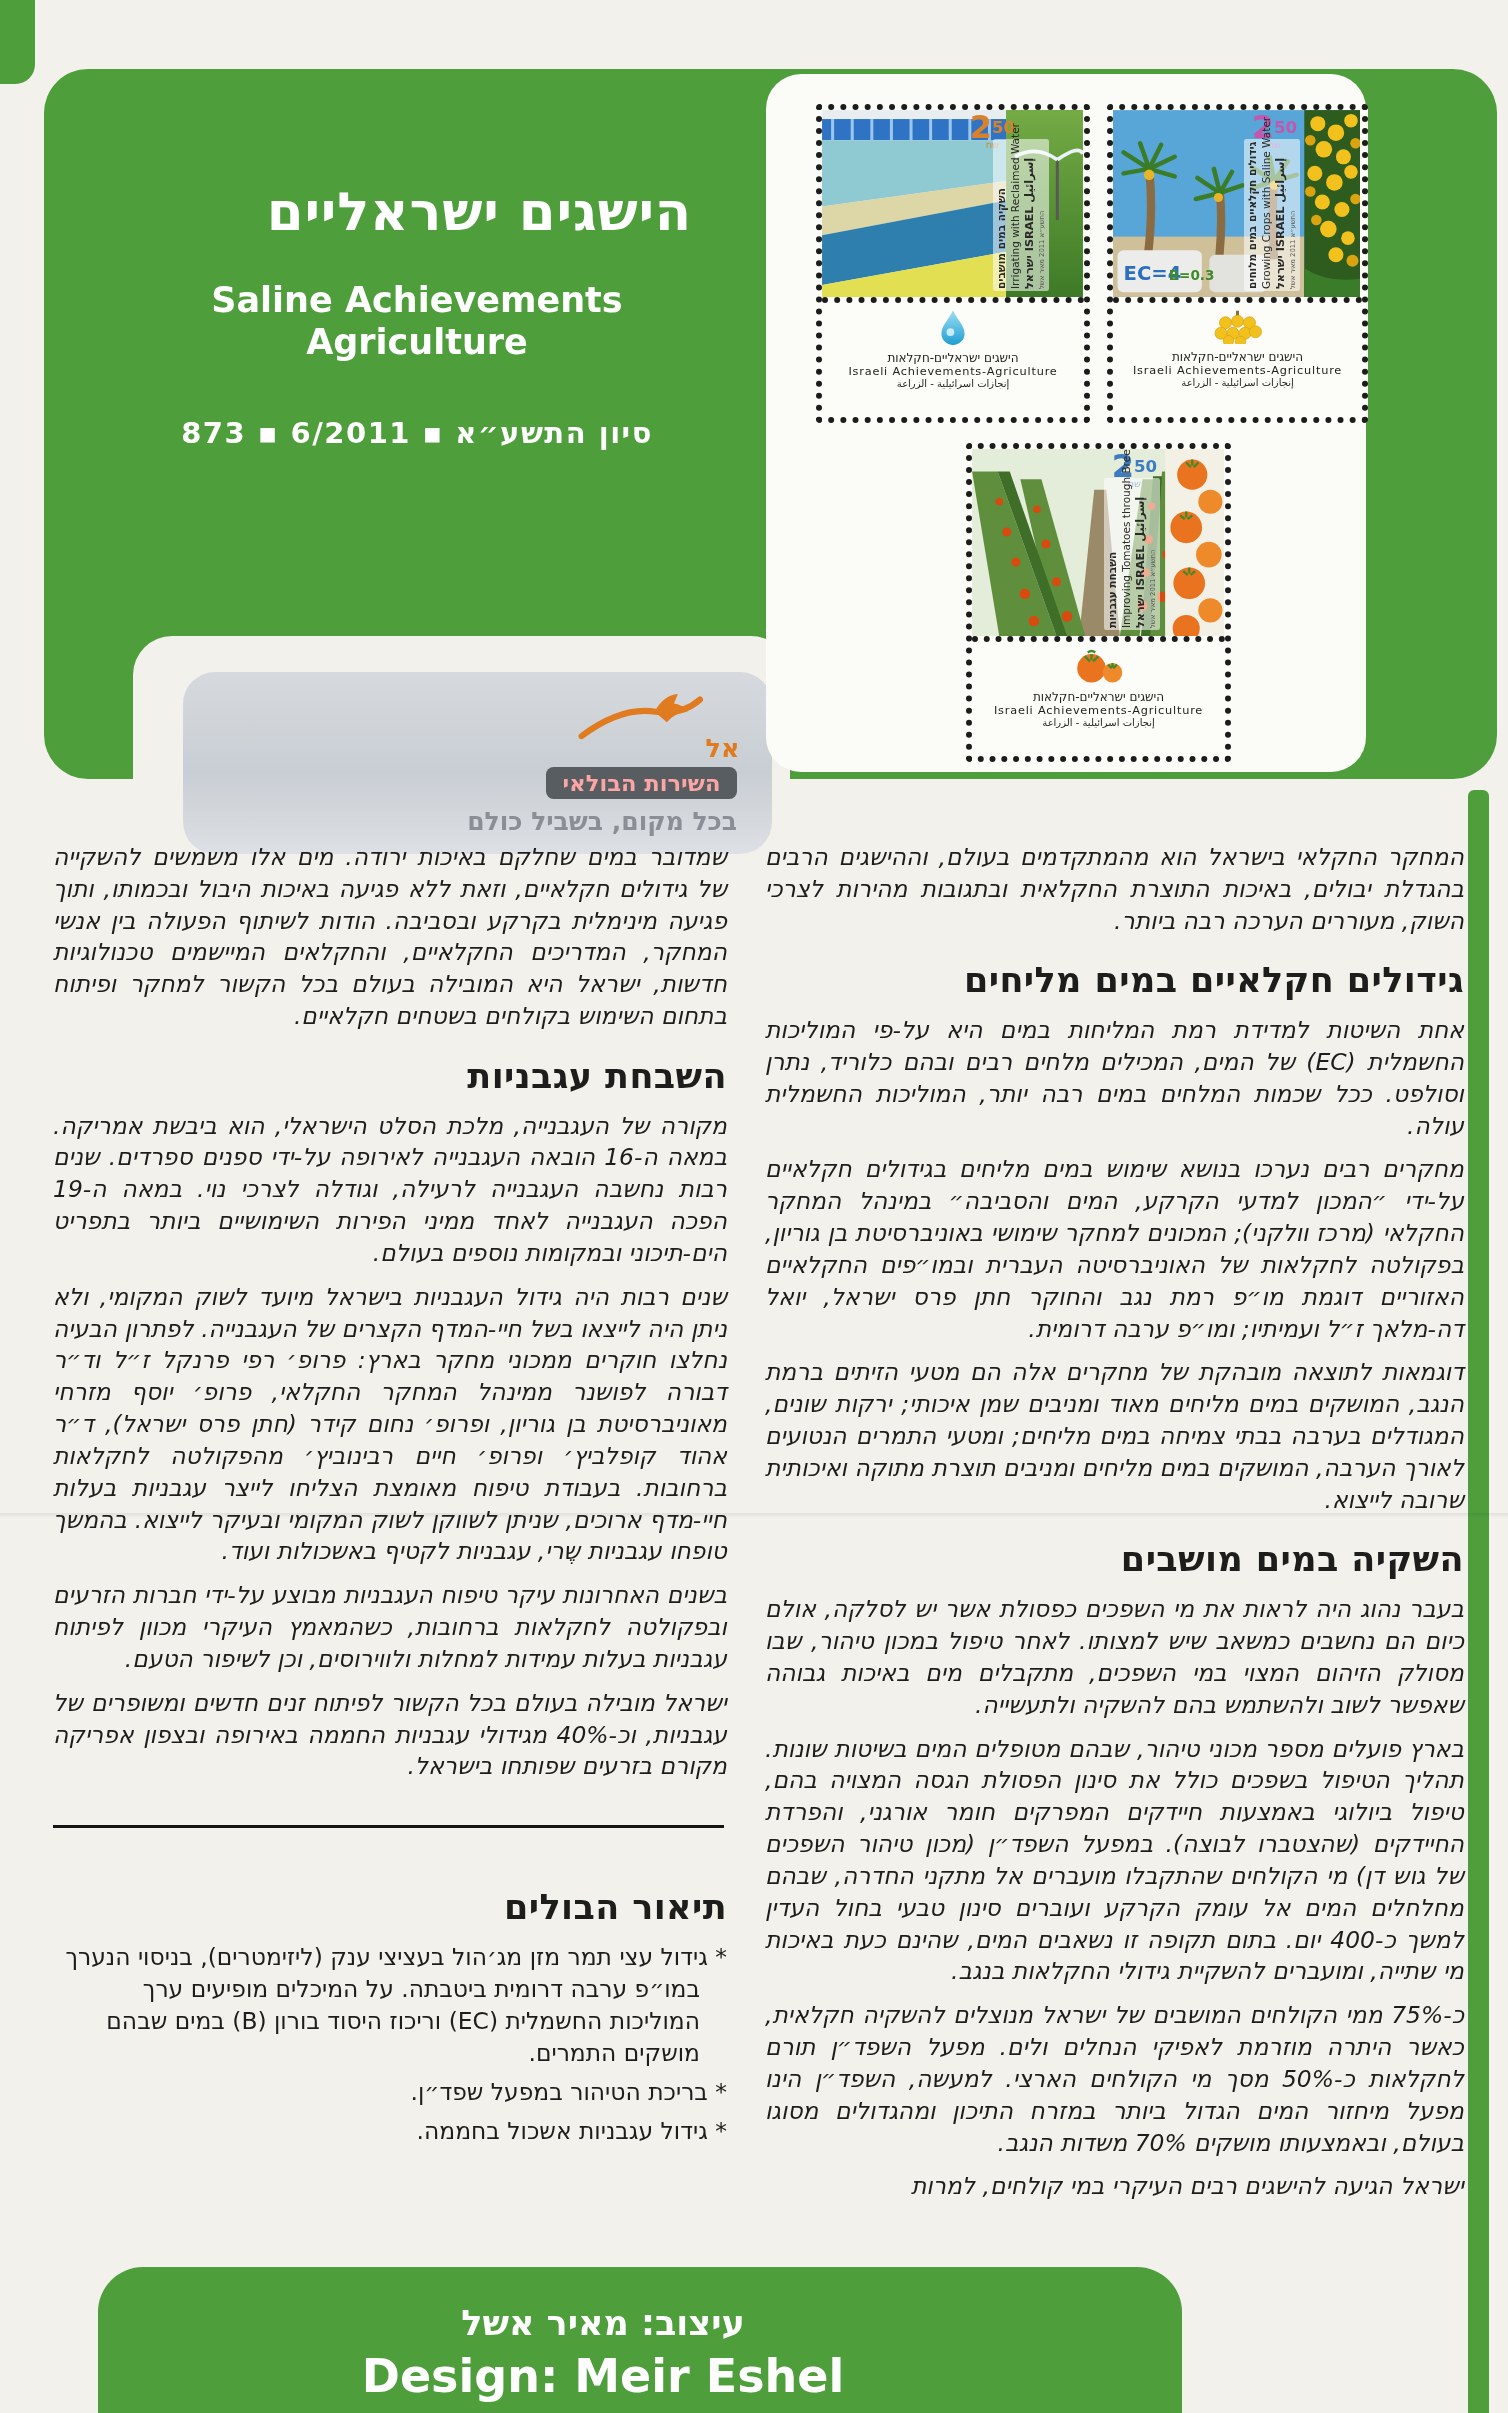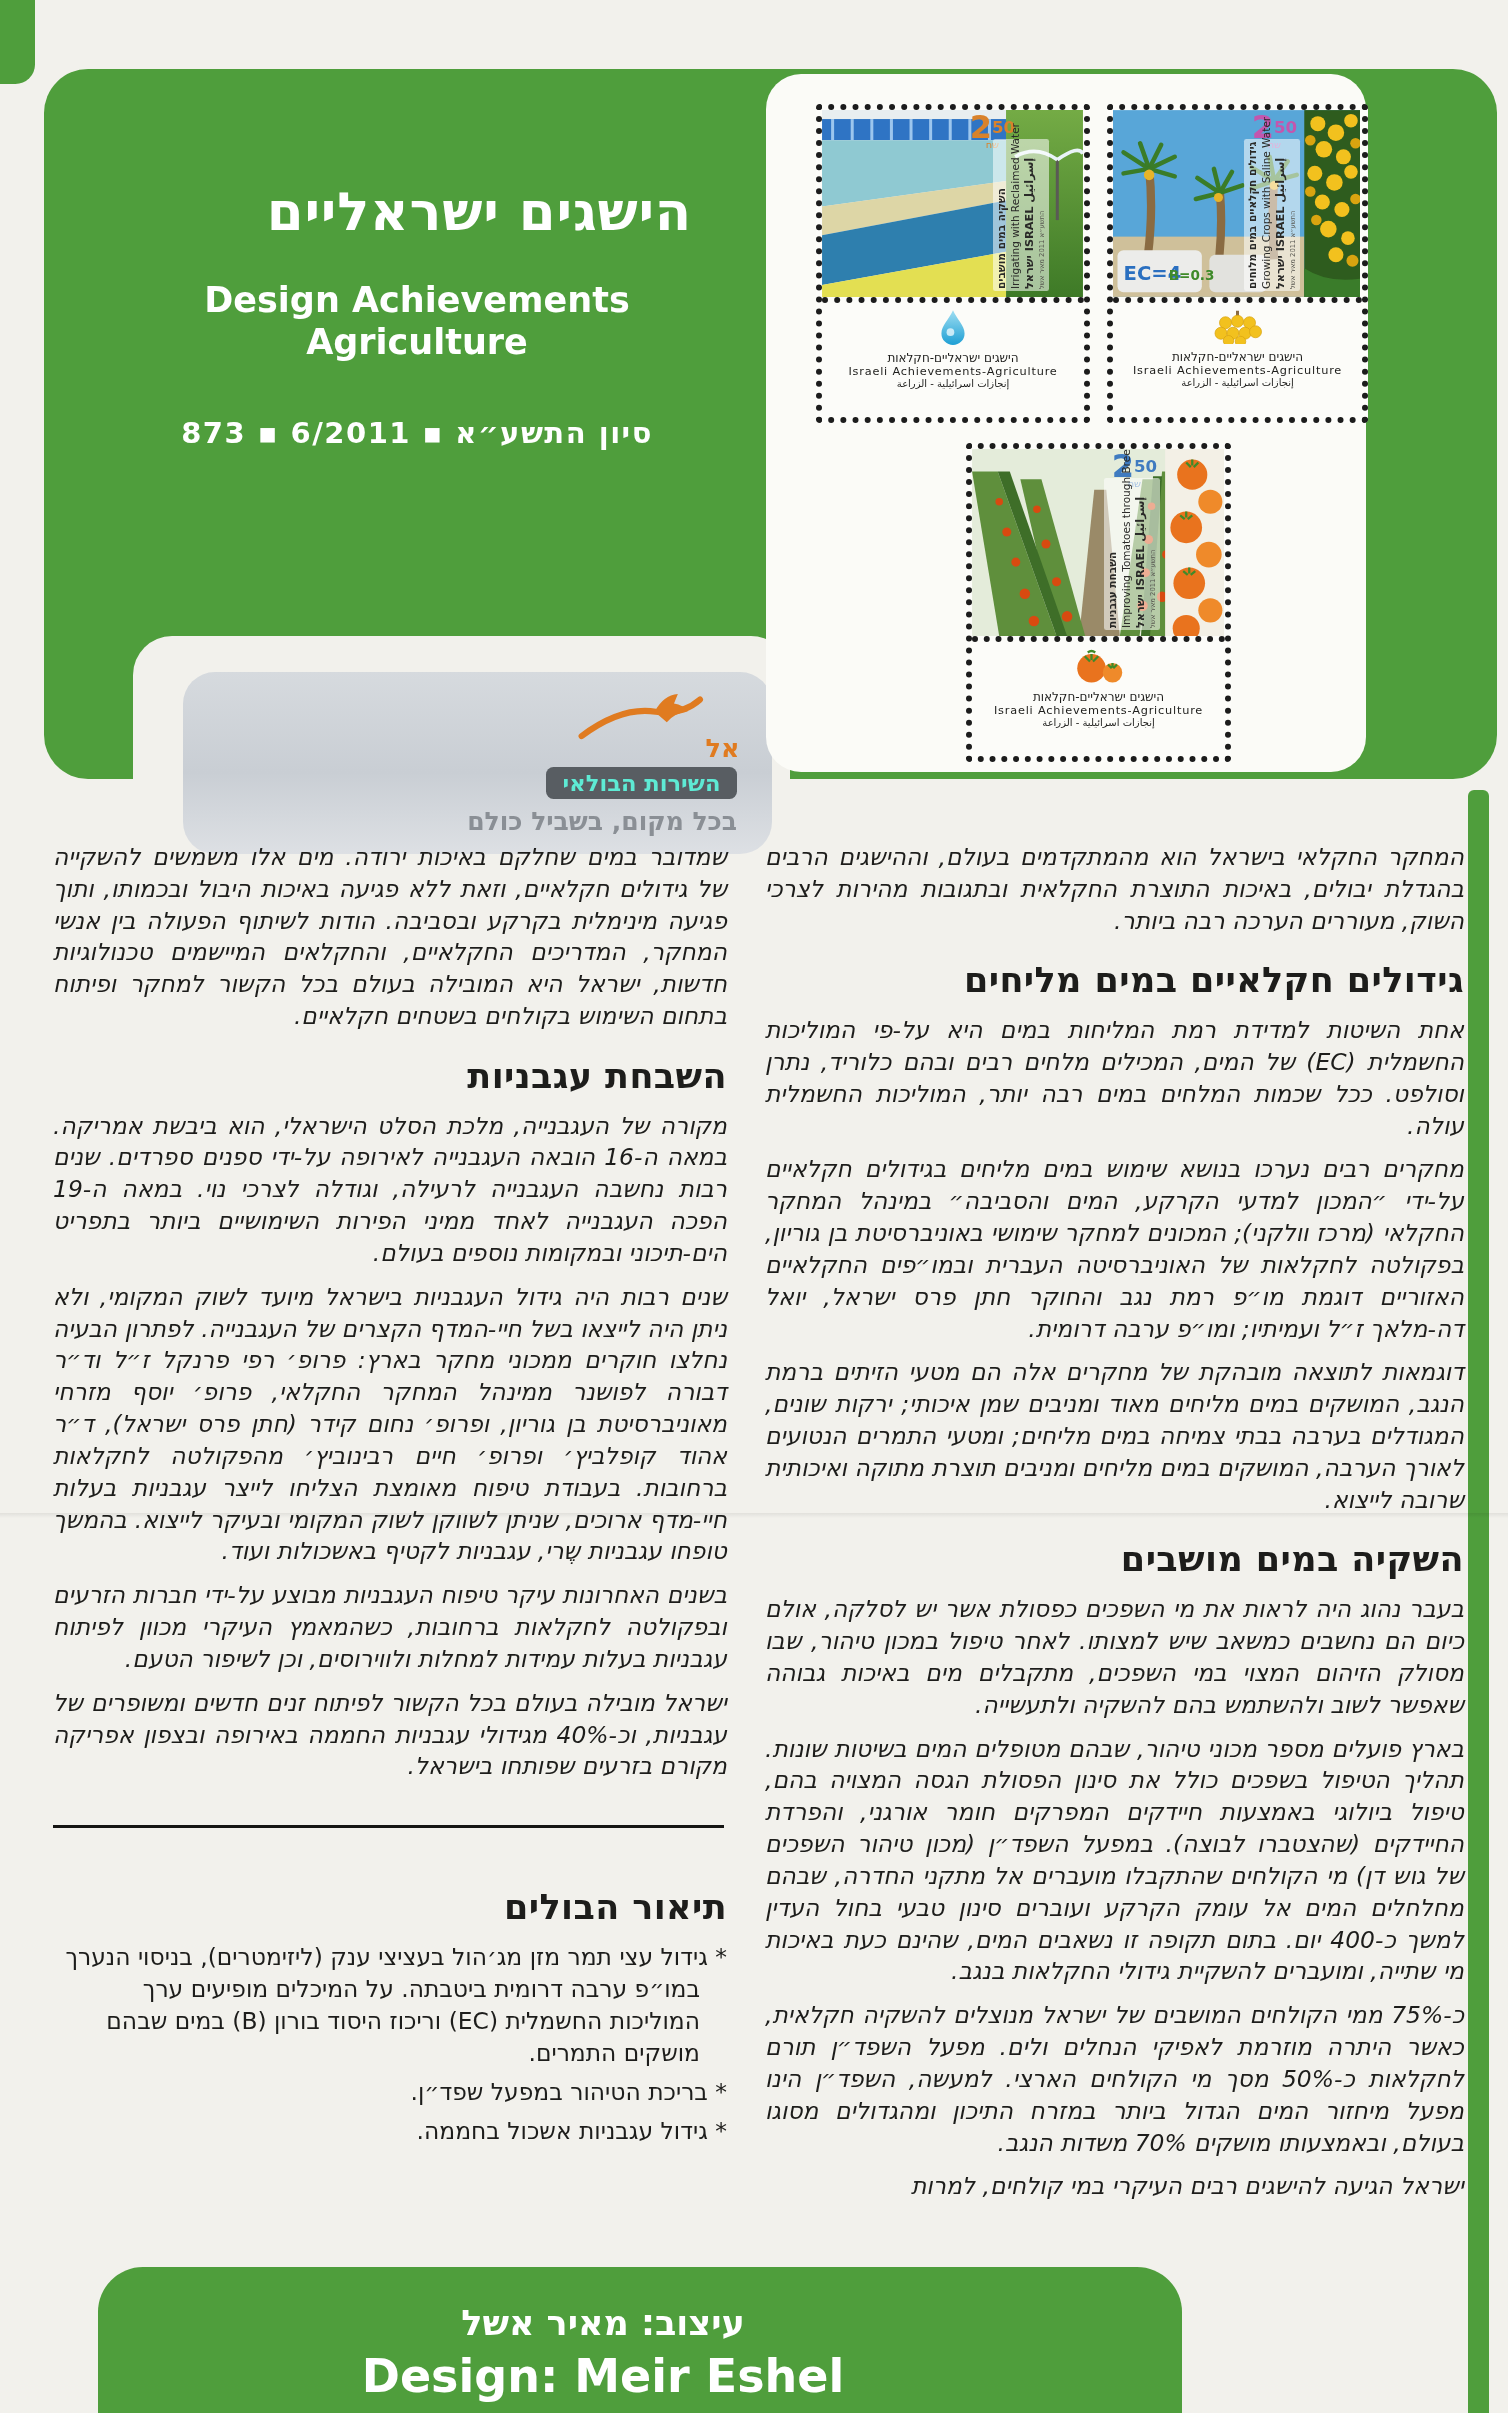--- a/index.html
+++ b/index.html
@@ -17,21 +17,21 @@
   .title-block{position:absolute;left:98px;top:113px;width:550px;direction:rtl;color:#fff;}
   .title-he{font-size:53px;font-weight:bold;line-height:1.12;text-align:right;letter-spacing:0.8px;}
   .title-en{font-size:35px;font-weight:bold;line-height:1.18;text-align:center;margin-top:39px;direction:ltr;}
   .issue-line{font-size:29px;font-weight:bold;text-align:center;margin-top:53px;letter-spacing:1.5px;}
   
   .logo-notch{position:absolute;left:89px;top:567px;width:657px;height:235px;background:#f2f1ec;border-radius:39px;}
   .logo-card{position:absolute;left:50px;top:36px;width:589px;height:182px;border-radius:32px;
     background:linear-gradient(180deg,#d6dade 0%,#c9ced4 55%,#dde0e4 100%);
     direction:rtl;display:flex;flex-direction:column;align-items:flex-start;padding:10.5px 35px 0 0;box-sizing:border-box;}
   .post-logo{width:188px;height:83px;}
-  .service-badge{background:#585d62;color:#5eead4;border-radius:7.5px;padding:3px 16.6px;font-size:22.6px;font-weight:bold;margin-top:1.5px;}
+  .service-badge{background:#585d62;color:#fca5a5;border-radius:7.5px;padding:3px 16.6px;font-size:22.6px;font-weight:bold;margin-top:1.5px;}
   .tagline{color:#8a8f95;font-size:25px;font-weight:bold;margin-top:7.5px;}
   
   .stamps-panel{position:absolute;left:722px;top:4.5px;width:600px;height:698px;background:#fbfbf7;border-radius:35px;}
   .stamp{position:absolute;background:#fdfdfa;border:6.8px dotted #1c1c1c;border-radius:3.8px;box-sizing:border-box;}
   .stamp-img{position:relative;overflow:hidden;}
   .stamp-img svg{display:block;}
   .vcaptions{position:absolute;top:29px;right:35px;height:148px;display:flex;flex-direction:row;gap:2.3px;direction:ltr;
     background:rgba(255,255,255,.55);padding:2.3px 3px;border-radius:2.3px;}
   .vcap{writing-mode:vertical-rl;transform:rotate(180deg);font-size:10.5px;line-height:1.1;white-space:nowrap;color:#2a2a28;}
   .vcap.he{font-weight:bold;}
@@ -67,21 +67,21 @@
 <div class="edge-strip-right"></div>
 <div class="crease"></div>
 
 <div class="header-panel">
 
   <div class="title-block">
     <div class="title-he">
       <div>הישגים ישראליים</div>
     </div>
     <div class="title-en">
-      <div>Design Achievements</div>
+      <div>Saline Achievements</div>
       <div>Agriculture</div>
     </div>
     <div class="issue-line">סיון התשע״א ▪ 6/2011 ▪ 873</div>
   </div>
 
   <div class="logo-notch">
     <div class="logo-card">
       <svg class="post-logo" viewBox="0 0 250 150">
         <path d="M14 96 Q86 42 148 52 Q196 58 228 30" stroke="#e07b20" stroke-width="11" fill="none" stroke-linecap="round"></path>
         <path d="M146 52 q16 -30 42 -32 l-7 17 q17 3 25 14 q-24 3 -38 20 z" fill="#e07b20"></path>

